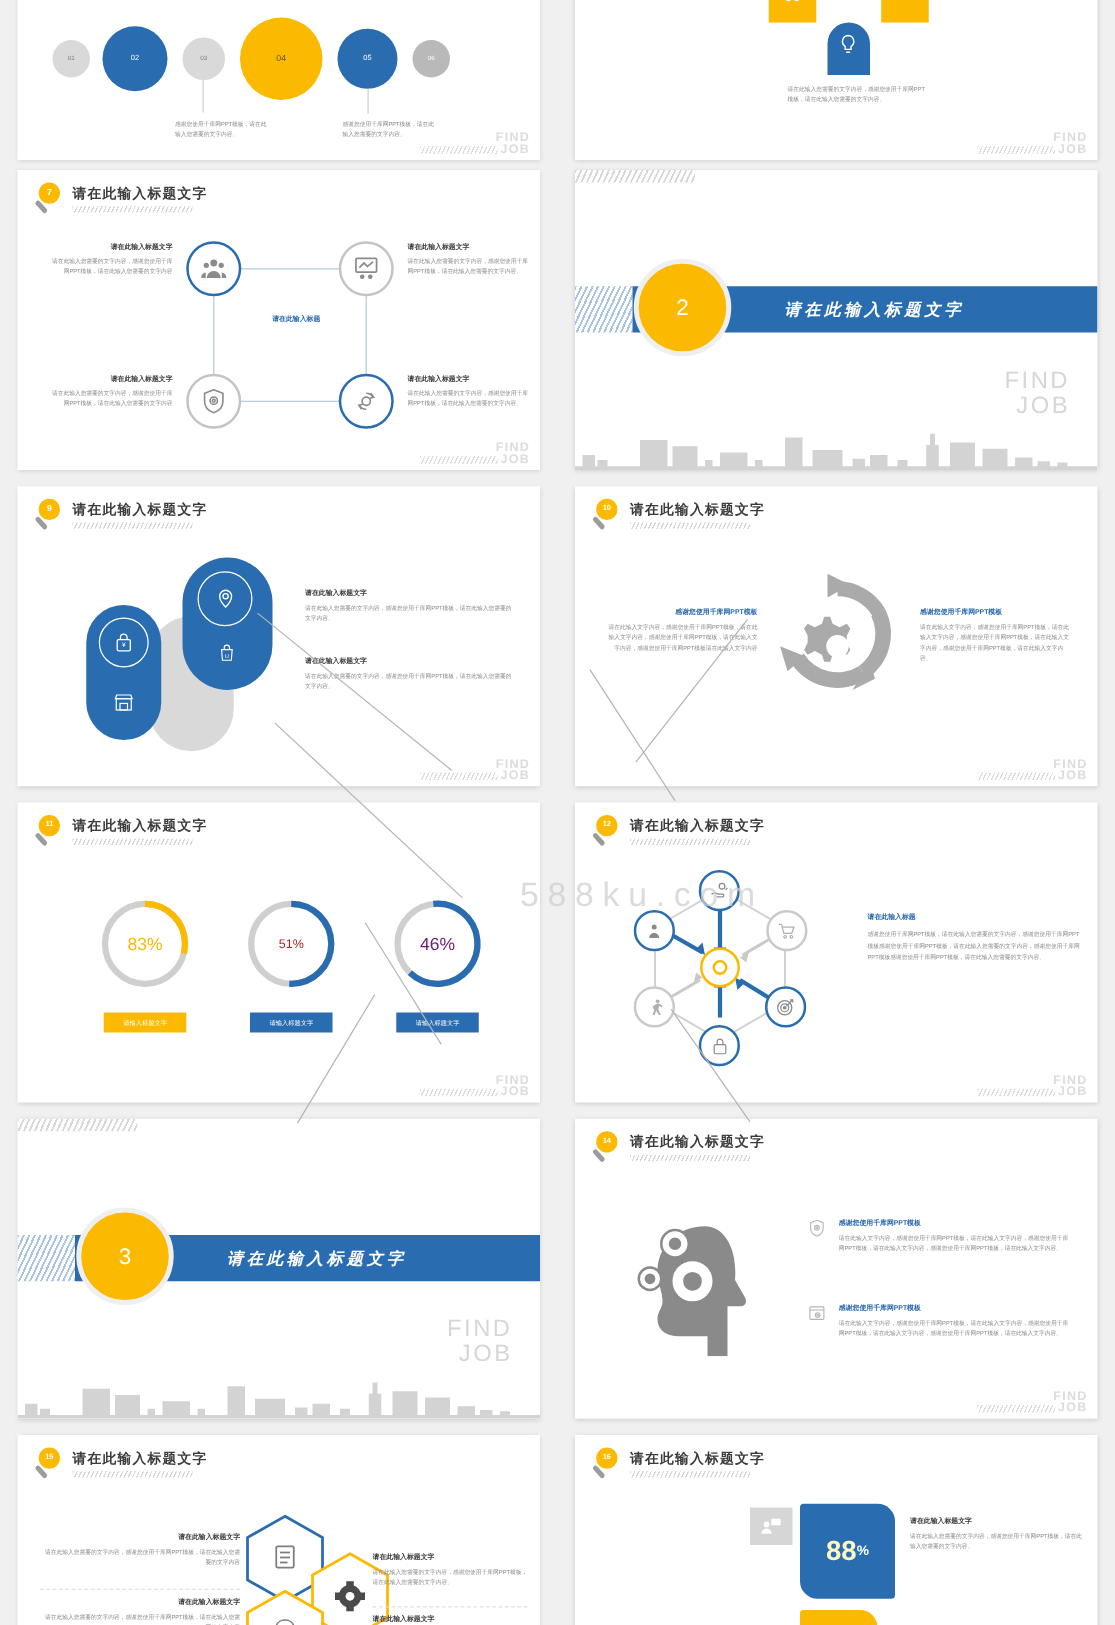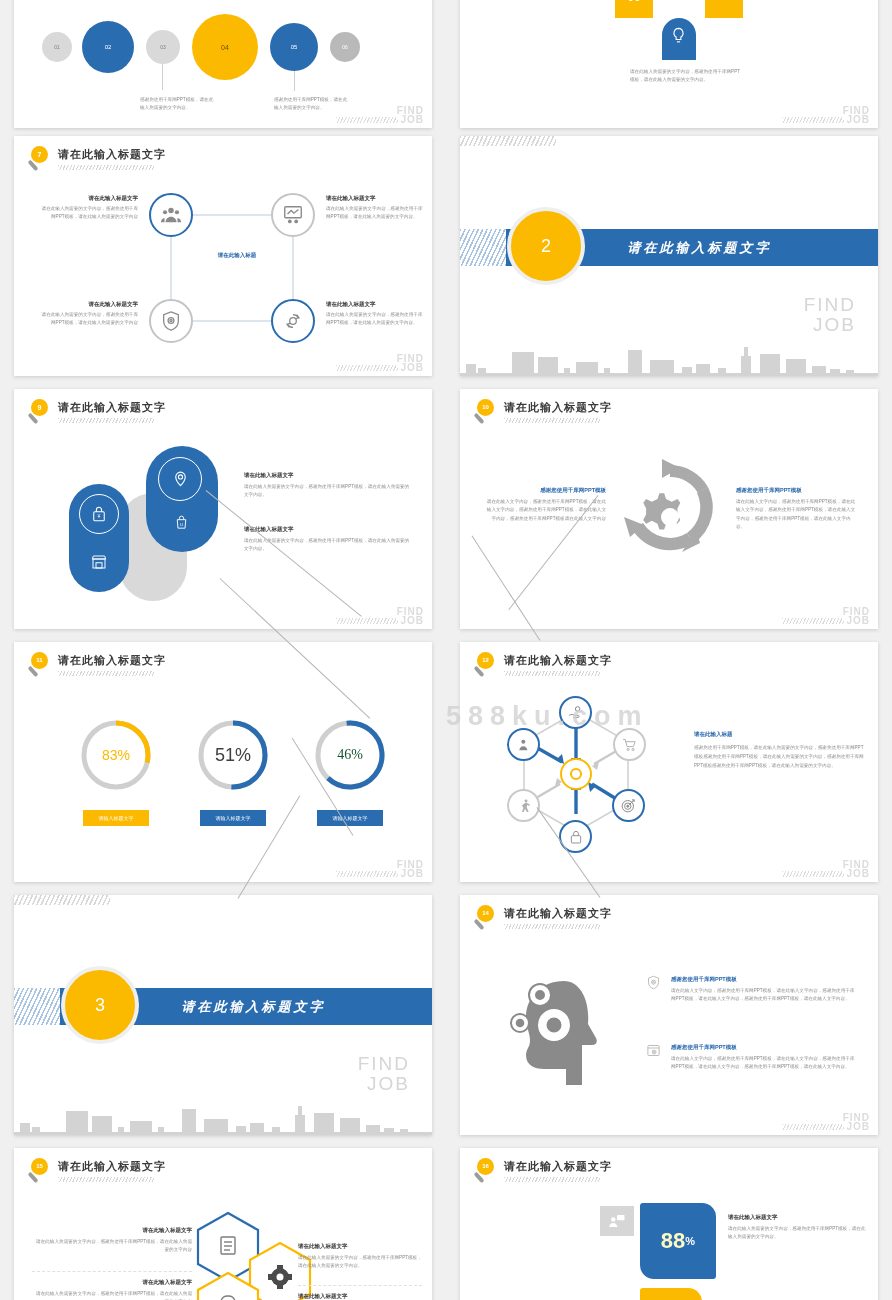--- a/index.html
+++ b/index.html
@@ -389,30 +389,30 @@
       </svg>
       <div style="position:absolute;inset:0;display:flex;align-items:center;justify-content:center;font-size:14px;color:#fbb900;">83%</div>
     </div>
     <div style="position:absolute;left:69px;top:168px;width:66px;height:16px;background:#fbb900;color:#fff;font-size:5px;display:flex;align-items:center;justify-content:center;">请输入标题文字</div>
 
     <div style="position:absolute;left:181px;top:75px;width:76px;height:76px;">
       <svg width="76" height="76" viewBox="0 0 76 76">
         <circle cx="38" cy="38" r="32" fill="none" stroke="#cfcfcf" stroke-width="5"></circle>
         <circle cx="38" cy="38" r="32" fill="none" stroke="#2a6cb0" stroke-width="5" stroke-dasharray="102 99" transform="rotate(-90 38 38)"></circle>
       </svg>
-      <div style="position:absolute;inset:0;display:flex;align-items:center;justify-content:center;font-size:18px;color:#404040;">51%</div>
+      <div style="position:absolute;inset:0;display:flex;align-items:center;justify-content:center;font-size:10px;color:#b91c1c;">51%</div>
     </div>
     <div style="position:absolute;left:186px;top:168px;width:66px;height:16px;background:#2a6cb0;color:#fff;font-size:5px;display:flex;align-items:center;justify-content:center;">请输入标题文字</div>
 
     <div style="position:absolute;left:298px;top:75px;width:76px;height:76px;">
       <svg width="76" height="76" viewBox="0 0 76 76">
         <circle cx="38" cy="38" r="32" fill="none" stroke="#cfcfcf" stroke-width="5"></circle>
         <circle cx="38" cy="38" r="32" fill="none" stroke="#2a6cb0" stroke-width="5" stroke-dasharray="128 73" transform="rotate(-96 38 38)"></circle>
       </svg>
-      <div style="position:absolute;inset:0;display:flex;align-items:center;justify-content:center;font-size:14px;color:#14532d;font-family:Liberation Serif, serif;">46%</div>
+      <div style="position:absolute;inset:0;display:flex;align-items:center;justify-content:center;font-size:14px;color:#701a75;">46%</div>
     </div>
     <div style="position:absolute;left:303px;top:168px;width:66px;height:16px;background:#2a6cb0;color:#fff;font-size:5px;display:flex;align-items:center;justify-content:center;">请输入标题文字</div>
 
     <div class="fj-hatch"></div>
     <div class="findjob">
       <div>FIND</div>
       <div>JOB</div>
     </div>
   </div>
 
@@ -700,16 +700,16 @@
 
   <div class="conn" style="left:206px; top:490px; width:200px; transform:rotate(39deg);"></div>
   <div class="conn" style="left:220px; top:578px; width:205px; transform:rotate(43deg);"></div>
   <div class="conn" style="left:598px; top:495px; width:145px; transform:rotate(128deg);"></div>
   <div class="conn" style="left:540px; top:640px; width:125px; transform:rotate(-123deg);"></div>
   <div class="conn" style="left:238px; top:898px; width:120px; transform:rotate(-59deg);"></div>
   <div class="conn" style="left:600px; top:897px; width:110px; transform:rotate(-125deg);"></div>
   <div class="conn" style="left:353px; top:835px; width:115px; transform:rotate(-122deg);"></div>
 
   <div class="wm" style="left:350px; top:705px;">
-    <div class="wm-url" style="margin-left:96px;font-weight:bold;">588ku.com</div>
+    <div class="wm-url" style="margin-left:66px;">588ku.com</div>
   </div>
 
 </div>
 
 </body></html>

